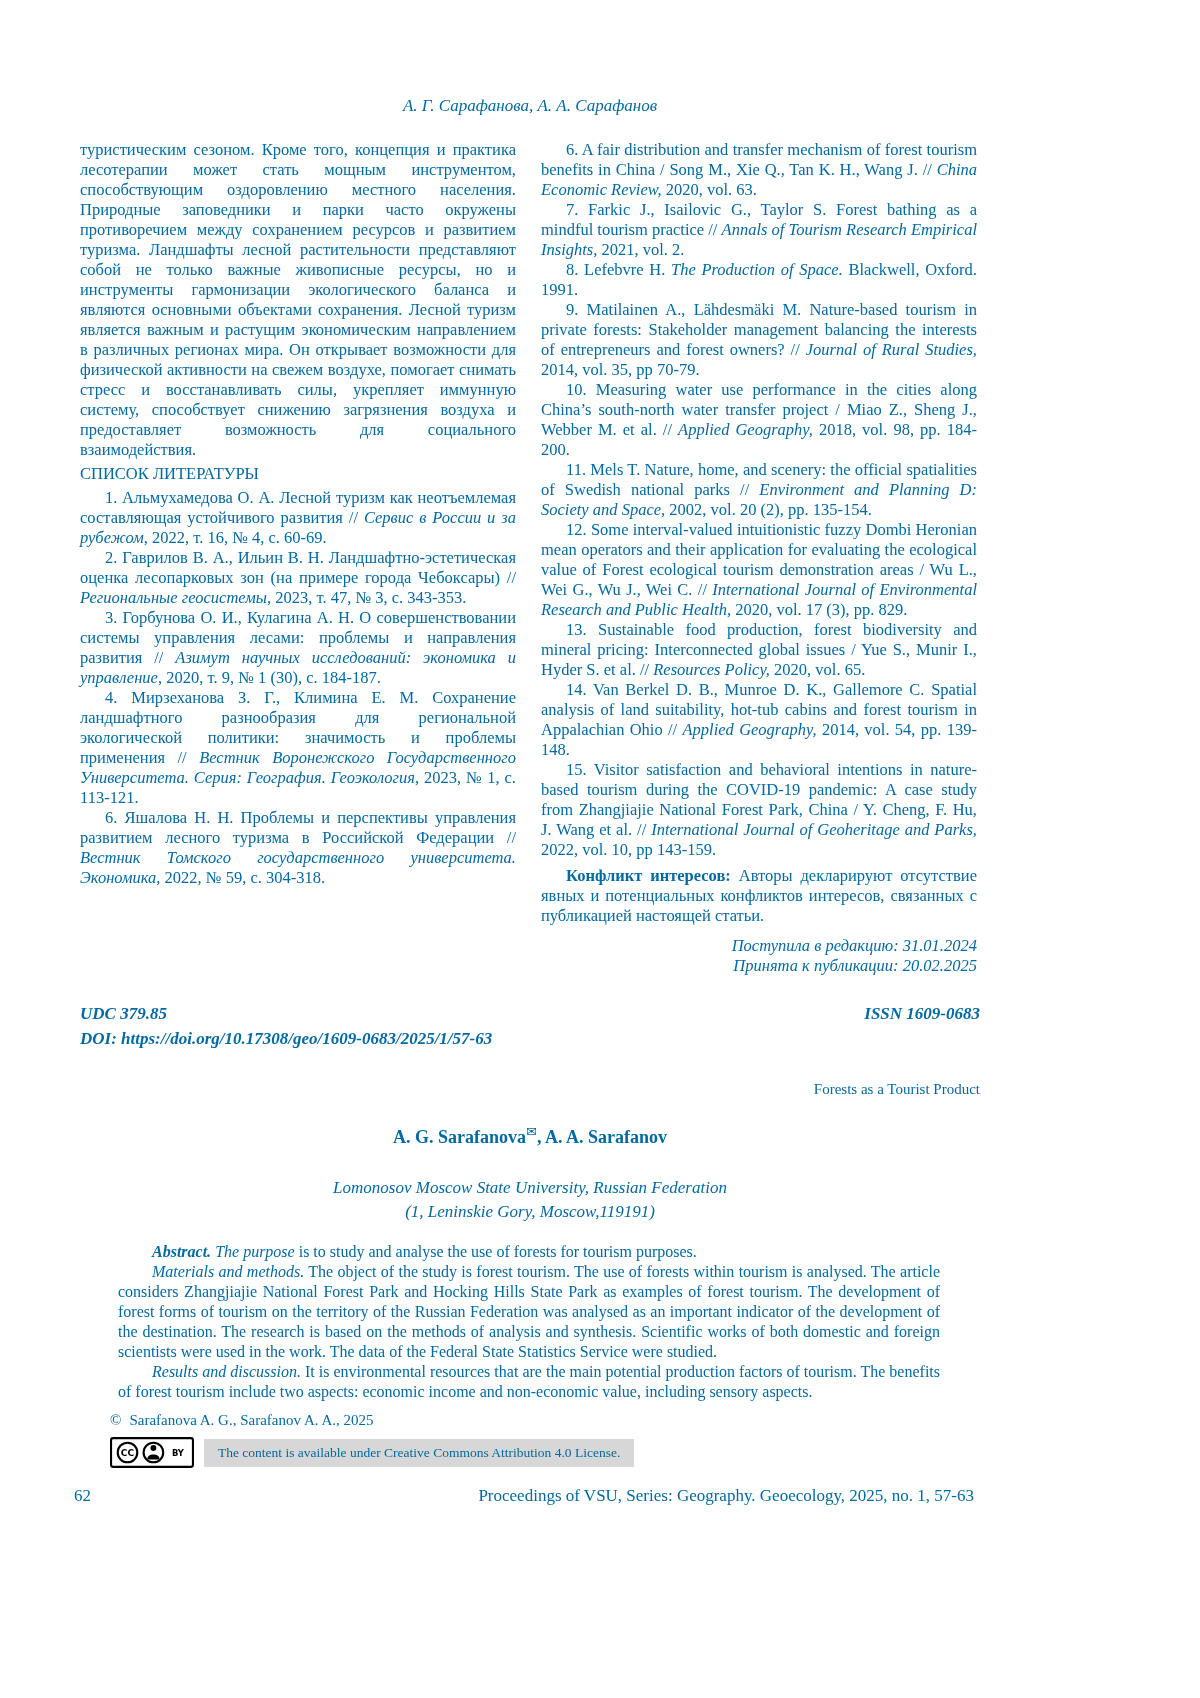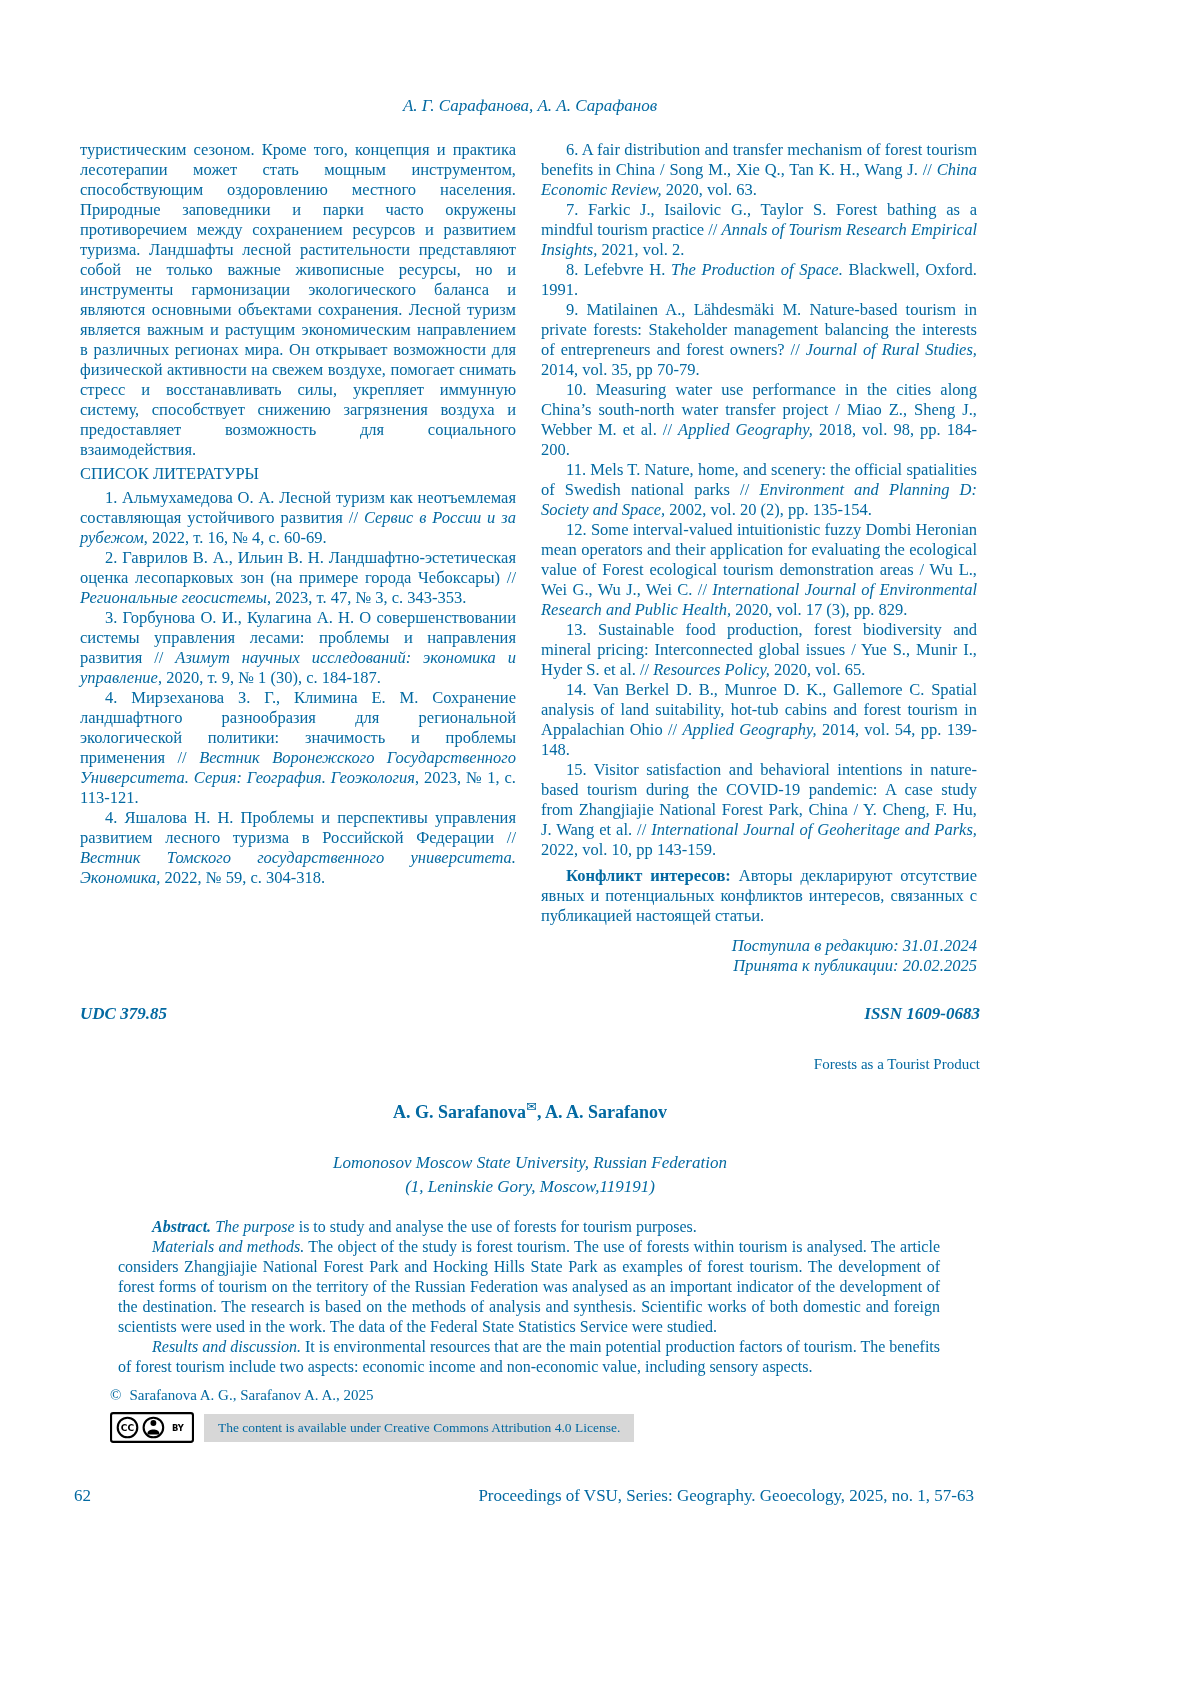--- a/index.html
+++ b/index.html
@@ -65,21 +65,21 @@
 
     <div class="columns">
       <div class="col">
         <p class="body-par">туристическим сезоном. Кроме того, концепция и практика лесотерапии может стать мощным инструментом, способствующим оздоровлению местного населения. Природные заповедники и парки часто окружены противоречием между сохранением ресурсов и развитием туризма. Ландшафты лесной растительности представляют собой не только важные живописные ресурсы, но и инструменты гармонизации экологического баланса и являются основными объектами сохранения. Лесной туризм является важным и растущим экономическим направлением в различных регионах мира. Он открывает возможности для физической активности на свежем воздухе, помогает снимать стресс и восстанавливать силы, укрепляет иммунную систему, способствует снижению загрязнения воздуха и предоставляет возможность для социального взаимодействия.</p>
         <p class="refs-heading">СПИСОК ЛИТЕРАТУРЫ</p>
         <div>
             <p class="ref"><span>1. Альмухамедова О. А. Лесной туризм как неотъемлемая составляющая устойчивого развития // </span><span class="it">Сервис в России и за рубежом</span><span>, 2022, т. 16, № 4, с. 60-69.</span></p>
             <p class="ref"><span>2. Гаврилов В. А., Ильин В. Н. Ландшафтно-эстетическая оценка лесопарковых зон (на примере города Чебоксары) // </span><span class="it">Региональные геосистемы</span><span>, 2023, т. 47, № 3, с. 343-353.</span></p>
             <p class="ref"><span>3. Горбунова О. И., Кулагина А. Н. О совершенствовании системы управления лесами: проблемы и направления развития // </span><span class="it">Азимут научных исследований: экономика и управление</span><span>, 2020, т. 9, № 1 (30), с. 184-187.</span></p>
             <p class="ref"><span>4. Мирзеханова З. Г., Климина Е. М. Сохранение ландшафтного разнообразия для региональной экологической политики: значимость и проблемы применения // </span><span class="it">Вестник Воронежского Государственного Университета. Серия: География. Геоэкология</span><span>, 2023, № 1, с. 113-121.</span></p>
-            <p class="ref"><span>4. Яшалова Н. Н. Проблемы и перспективы управления развитием лесного туризма в Российской Федерации // </span><span class="it">Вестник Томского государственного университета. Экономика,</span><span> 2022, № 59, с. 304-318.</span></p>
+            <p class="ref"><span>6. Яшалова Н. Н. Проблемы и перспективы управления развитием лесного туризма в Российской Федерации // </span><span class="it">Вестник Томского государственного университета. Экономика,</span><span> 2022, № 59, с. 304-318.</span></p>
           </div>
       </div>
       <div class="col">
         <div>
             <p class="ref"><span>6. A fair distribution and transfer mechanism of forest tourism benefits in China / Song M., Xie Q., Tan K. H., Wang J. // </span><span class="it">China Economic Review,</span><span> 2020, vol. 63.</span></p>
             <p class="ref"><span>7. Farkic J., Isailovic G., Taylor S. Forest bathing as a mindful tourism practice // </span><span class="it">Annals of Tourism Research Empirical Insights,</span><span> 2021, vol. 2.</span></p>
             <p class="ref"><span>8. Lefebvre H. </span><span class="it">The Production of Space.</span><span> Blackwell, Oxford. 1991.</span></p>
             <p class="ref"><span>9. Matilainen A., Lähdesmäki M. Nature-based tourism in private forests: Stakeholder management balancing the interests of entrepreneurs and forest owners? // </span><span class="it">Journal of Rural Studies,</span><span> 2014, vol. 35, pp 70-79.</span></p>
             <p class="ref"><span>10. Measuring water use performance in the cities along China’s south-north water transfer project / Miao Z., Sheng J., Webber M. et al. // </span><span class="it">Applied Geography,</span><span> 2018, vol. 98, pp. 184-200.</span></p>
             <p class="ref"><span>11. Mels T. Nature, home, and scenery: the official spatialities of Swedish national parks // </span><span class="it">Environment and Planning D: Society and Space,</span><span> 2002, vol. 20 (2), pp. 135-154.</span></p>
@@ -92,20 +92,21 @@
         <p class="dateline first"><span class="it">Поступила в редакцию: 31.01.2024</span></p>
         <p class="dateline"><span class="it">Принята к публикации: 20.02.2025</span></p>
       </div>
     </div>
 
     <div class="article-head">
       <div class="udc-row">
         <span>UDC 379.85</span>
         <span>ISSN 1609-0683</span>
       </div>
+      <div class="doi">DOI: https://doi.org/10.17308/geo/1609-0683/2025/1/57-63</div>
       <h1 class="title">Forests as a Tourist Product</h1>
       <div class="authors"><span class="bd">A. G. Sarafanova</span><sup class="env">✉</sup><span class="bd">, A. A. Sarafanov</span></div>
       <div class="affil">
         <div>Lomonosov Moscow State University, Russian Federation</div>
         <div>(1, Leninskie Gory, Moscow,119191)</div>
       </div>
       <div class="abstract">
           <p class="abs-par"><span class="it bd">Abstract.</span><span class="it"> The purpose</span><span> is to study and analyse the use of forests for tourism purposes.</span></p>
           <p class="abs-par"><span class="it">Materials and methods.</span><span> The object of the study is forest tourism. The use of forests within tourism is analysed. The article considers Zhangjiajie National Forest Park and Hocking Hills State Park as examples of forest tourism. The development of forest forms of tourism on the territory of the Russian Federation was analysed as an important indicator of the development of the destination. The research is based on the methods of analysis and synthesis. Scientific works of both domestic and foreign scientists were used in the work. The data of the Federal State Statistics Service were studied.</span></p>
           <p class="abs-par"><span class="it">Results and discussion.</span><span> It is environmental resources that are the main potential production factors of tourism. The benefits of forest tourism include two aspects: economic income and non-economic value, including sensory aspects.</span></p>

